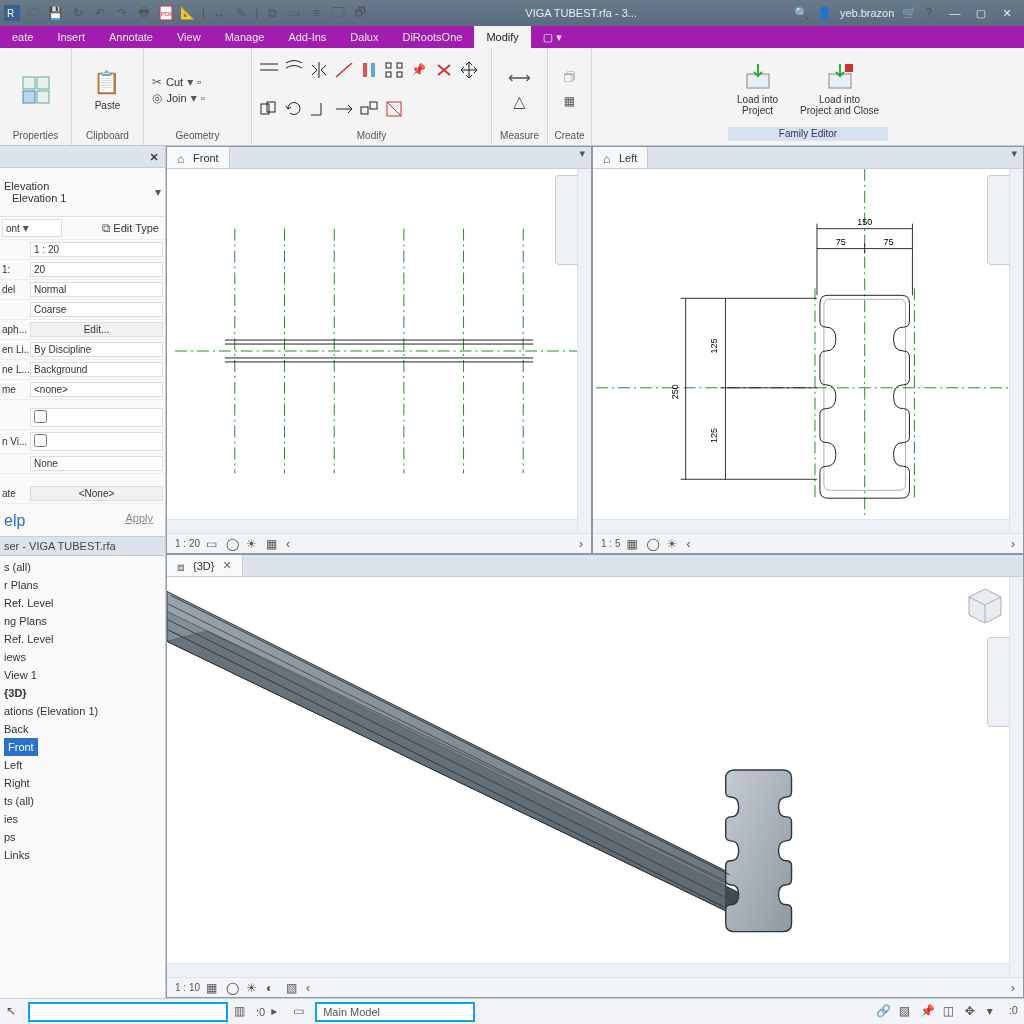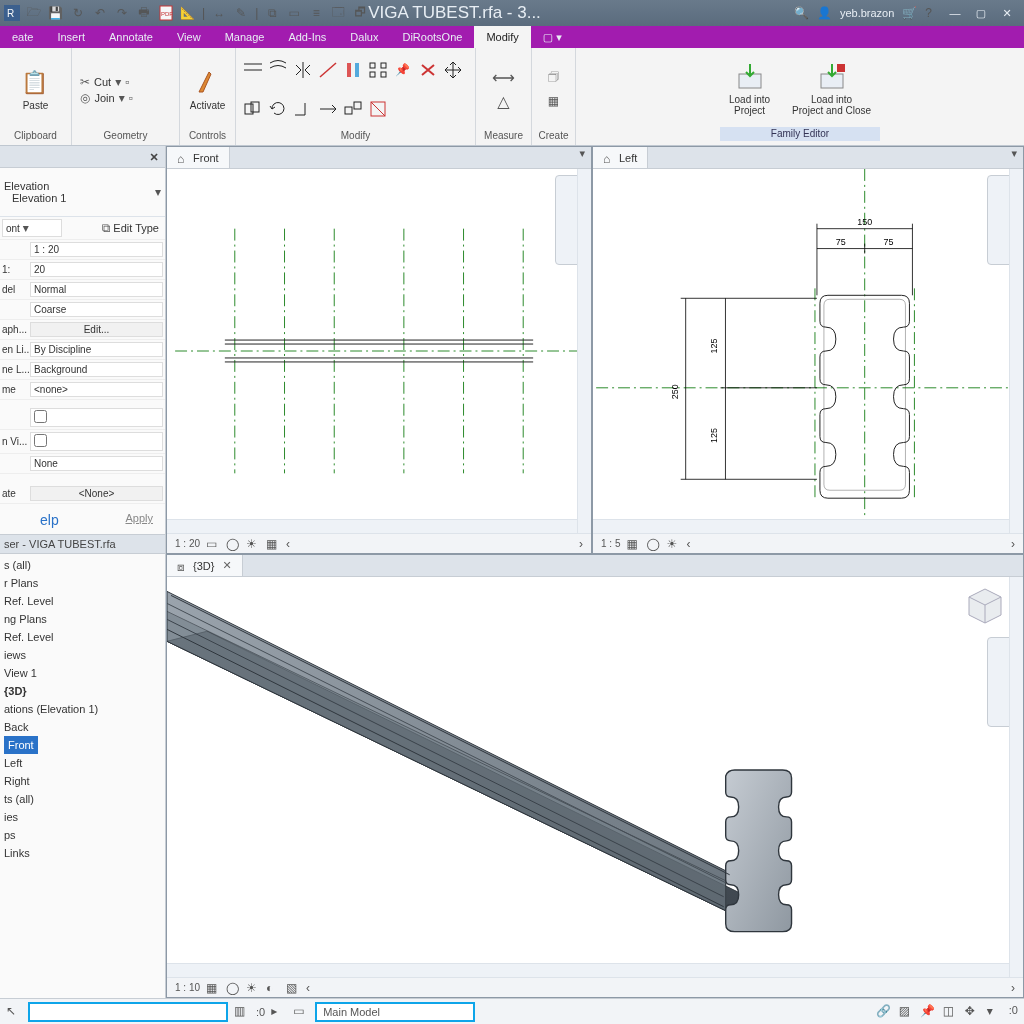--- a/index.html
+++ b/index.html
@@ -2,21 +2,21 @@
 <html><head>
 <meta charset="utf-8">
 <style>
 * { box-sizing: border-box; margin: 0; padding: 0; font-family: "Segoe UI", Tahoma, sans-serif; }
 body { width: 1024px; height: 1024px; background: #5a6b7d; overflow: hidden; font-size: 11px; color: #333; }
 
 
 .titlebar { height: 26px; background: linear-gradient(#697a8b,#5a6b7d); display: flex; align-items: center; padding: 0 4px; color: #e8eef4; }
 .titlebar .qat { display: flex; gap: 6px; align-items: center; }
 .qat .ic { width: 16px; height: 16px; display: inline-flex; align-items: center; justify-content: center; opacity: .95; }
-.titlebar-title { flex: 1; text-align: left; font-size: 17px; }
+.titlebar-title { flex: 1; text-align: center; font-size: 11px; }
 .titlebar-user { display: flex; gap: 8px; align-items: center; }
 .winctl { display: flex; gap: 0; margin-left: 10px; }
 .winctl div { width: 26px; height: 18px; display: flex; align-items: center; justify-content: center; }
 
 
 .menubar { height: 22px; background: #a21caf; display: flex; align-items: stretch; padding-left: 0; }
 .menubar .tab { padding: 4px 12px; color: #e8eef4; font-size: 11px; display: flex; align-items: center; }
 .menubar .tab.active { background: #f4f4f4; color: #222; }
 
 
@@ -41,21 +41,21 @@
 .prop-hdr span { font-size: 11px; color: #444; }
 .close-x { width: 14px; height: 14px; font-weight: bold; color: #444; text-align: center; line-height: 14px; }
 .prop-sel { padding: 12px 4px; border-bottom: 1px solid #dde3ea; }
 .prop-sel .a { font-size: 11px; }
 .prop-sel .b { font-size: 11px; padding-left: 8px; }
 .prop-row { display: flex; align-items: center; padding: 2px 2px; border-bottom: 1px solid #eee; }
 .prop-row .k { flex: 0 0 28px; font-size: 10px; color: #333; overflow: hidden; white-space: nowrap; }
 .prop-row .v { flex: 1; font-size: 10px; background: #fff; border: 1px solid #ddd; padding: 1px 3px; overflow: hidden; white-space: nowrap; }
 .prop-row .v.ctr { text-align: center; background: #f1f1f1; }
 .prop-help { display: flex; padding-top: 8px; gap: 16px; }
-.prop-help .link { color: #2a72c8; font-size: 14px; padding-left: 4px; margin-left: 36px; }
+.prop-help .link { color: #2a72c8; font-size: 16px; padding-left: 4px; }
 .prop-help .apply { flex: 1; text-align: right; padding-right: 12px; font-size: 11px; color: #888; text-decoration: underline; }
 
 
 .browser-hdr { background: #dde3ea; padding: 3px 4px; font-size: 11px; color: #444; border-top: 1px solid #c7cdd4; border-bottom: 1px solid #c7cdd4; margin-top: 6px; }
 .tree { padding: 2px 0; font-size: 11px; line-height: 18px; overflow: hidden; }
 .tree div { padding-left: 4px; white-space: nowrap; }
 .tree .sel { background: #2a72c8; color: #fff; display: inline-block; padding: 0 4px; }
 .tree .bold { font-weight: bold; }
 
 
@@ -145,20 +145,35 @@
   <div class="tab">Manage</div>
   <div class="tab">Add-Ins</div>
   <div class="tab">Dalux</div>
   <div class="tab">DiRootsOne</div>
   <div class="tab active">Modify</div>
   <div class="tab">▢ ▾</div>
 </div>
 
 <div class="ribbon">
   <div class="rib-panel" style="width:72px">
+    <div class="rib-body">
+      <div class="big-btn">
+          <span class="ic">
+            <svg viewBox="0 0 30 30">
+              <rect x="2" y="2" width="12" height="12" fill="#e9eef5" stroke="#6a8"></rect>
+              <rect x="16" y="2" width="12" height="12" fill="#e9eef5" stroke="#6a8"></rect>
+              <rect x="2" y="16" width="12" height="12" fill="#bcd7f0" stroke="#48b"></rect>
+              <rect x="16" y="16" width="12" height="12" fill="#e9eef5" stroke="#6a8"></rect>
+            </svg>
+          </span>
+        </div>
+    </div>
+    <div class="rib-label">Properties</div>
+  </div>
+  <div class="rib-panel" style="width:72px">
     <div class="rib-body" style="flex-direction:column;gap:2px">
       <div class="big-btn">
           <span class="ic glyph" style="font-size:22px">📋</span>
           <span>Paste</span>
         </div>
     </div>
     <div class="rib-label">Clipboard</div>
   </div>
   <div class="rib-panel" style="width:108px">
     <div class="rib-body" style="flex-direction:column;align-items:flex-start;gap:2px;padding-left:4px">
@@ -169,33 +184,20 @@
           <span class="ic glyph">▫</span>
         </div>
       <div style="display:flex;align-items:center;gap:4px">
           <span class="ic glyph">◎</span>
           <span>Join</span>
           <span class="glyph">▾</span>
           <span class="ic glyph">▫</span>
         </div>
     </div>
     <div class="rib-label">Geometry</div>
-  </div>
-  <div class="rib-panel" style="width:56px">
-    <div class="rib-body">
-        <div class="big-btn">
-          <span class="ic">
-            <svg viewBox="0 0 30 30">
-              <path d="M6 24 L16 4 L18 6 L10 24 Z" fill="#d83" stroke="#a52"></path>
-            </svg>
-          </span>
-          <span>Activate</span>
-        </div>
-      </div>
-    <div class="rib-label">Controls</div>
   </div>
   <div class="rib-panel" style="width:240px">
     <div class="rib-body" style="flex-wrap:wrap;gap:3px;justify-content:flex-start;padding:2px">
       <span class="mini-btn">
           <svg viewBox="0 0 22 20">
             <path class="thinline" d="M2 4h18M2 10h18"></path>
           </svg>
         </span>
       <span class="mini-btn">
           <svg viewBox="0 0 22 20">

